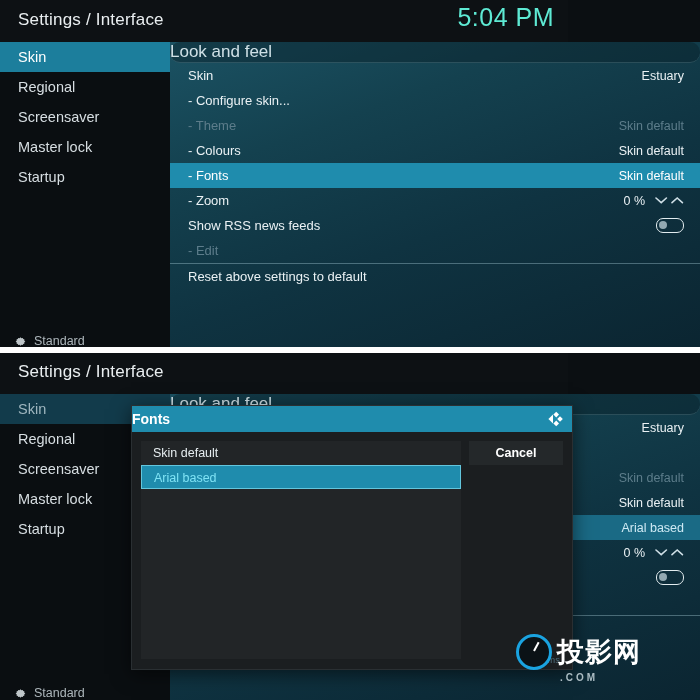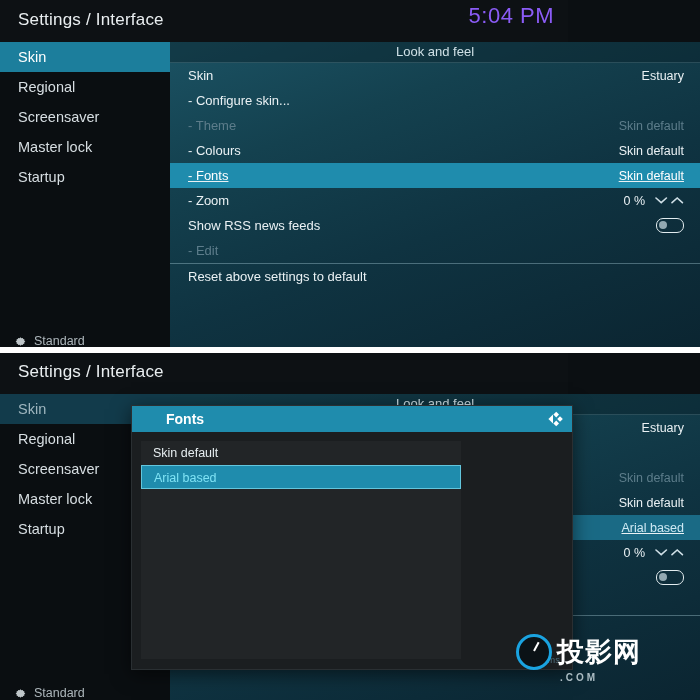--- a/index.html
+++ b/index.html
@@ -10,55 +10,55 @@
   
   .panel{position:absolute;left:0;width:700px;overflow:hidden;background:#0b0f12;}
   .panel.top{top:0;height:348px;}
   .panel.bottom{top:352px;height:348px;}
 
   .gap{position:absolute;left:0;top:347px;width:700px;height:6px;background:#ffffff;z-index:40;}
 
   
   .hdr{position:absolute;left:0;top:0;width:568px;height:42px;background:#0d1114;}
   .hdr-title{position:absolute;left:18px;top:10px;font-size:17px;color:#e9eef0;letter-spacing:.2px;}
-  .hdr-clock{position:absolute;right:14px;top:3px;font-size:22px;color:#8b5cf6;letter-spacing:.5px;font-weight:300;}
+  .hdr-clock{position:absolute;right:14px;top:3px;font-size:25px;color:#5eead4;letter-spacing:.5px;font-weight:300;}
 
   
   .side{position:absolute;left:0;top:42px;width:170px;bottom:0;background:#0a0e11;}
   .side-item{position:relative;height:30px;line-height:30px;padding-left:18px;font-size:14.5px;color:#d7dee2;}
   .side-item.sel{background:#1c7e9c;color:#ffffff;}
   .side-item.sel.dim{background:#123b4b;color:#9fb6bf;}
   .side-foot{position:absolute;left:14px;bottom:-4px;height:22px;display:flex;align-items:center;gap:7px;color:#c9d3d8;font-size:12.5px;opacity:.85;}
   .gear{width:13px;height:13px;position:relative;display:inline-block;}
   .gear svg{display:block;}
 
   
   .content{position:absolute;left:170px;top:42px;right:0;bottom:0;
     background:linear-gradient(160deg,#1b5263 0%,#14414f 28%,#0f3341 58%,#0b2531 100%);}
-  .cat{height:20px;line-height:20px;text-align:center;font-size:13px;color:#cfe0e6;background:rgba(8,30,40,.45);border-bottom:1px solid rgba(180,220,235,.18);}
+  .cat{height:20px;line-height:20px;text-align:left;font-size:17px;color:#cfe0e6;background:rgba(8,30,40,.45);border-bottom:1px solid rgba(180,220,235,.18);border-radius:10px;}
   .rows{position:relative;}
   .row{position:relative;height:25px;display:flex;align-items:center;padding:0 16px 0 18px;font-size:13px;color:#eaf1f4;}
   .row .lbl{flex:0 0 auto;}
   .row .spacer{flex:1 1 auto;}
   .row .val{flex:0 0 auto;color:#eaf1f4;font-size:12.5px;text-align:center;}
   .row.dim .lbl,.row.dim .val{color:#5d7d8b;}
-  .row.sel{background:#1f8cad;text-decoration:underline;}
+  .row.sel{background:#1f8cad;}
   .row.sel .lbl,.row.sel .val{color:#ffffff;}
   .row.sel.dim2{background:#1a6a85;}
   .row.sel.dim2 .lbl,.row.sel.dim2 .val{color:#cfeaf4;}
   .row.rule{border-top:1px solid rgba(190,225,238,.35);align-items:center;}
   .chev{display:inline-flex;gap:3px;margin-left:10px;color:#cfdfe6;}
   .chev svg{display:block;}
   .toggle{width:26px;height:13px;border-radius:7px;border:1.6px solid #e2ecef;background:transparent;position:relative;}
   .toggle i{position:absolute;left:2px;top:1.6px;width:8px;height:8px;border-radius:50%;background:#93a9b2;display:block;}
 
   
   .dlg{position:absolute;left:131px;top:405px;width:440px;height:263px;background:#1b1e20;border:1px solid #2a2f32;z-index:30;box-shadow:0 4px 18px rgba(0,0,0,.55);}
   .dlg-bar{position:relative;height:26px;background:#1f8cad;display:flex;align-items:center;}
-  .dlg-title{margin-left:14px;font-size:14px;font-weight:bold;color:#ffffff;padding-left:20px;}
+  .dlg-title{font-size:14px;font-weight:bold;color:#ffffff;}
   .dlg-logo{position:absolute;right:8px;top:3px;width:20px;height:20px;}
   .dlg-body{position:relative;height:237px;}
   .dlg-list{position:absolute;left:9px;top:9px;width:320px;bottom:10px;background:#222527;}
   .opt{height:24px;line-height:24px;padding-left:12px;font-size:12.5px;color:#e6edf0;}
   .opt.sel{background:#1f8cad;color:#7fe3f5;border:1px solid #63c6dd;box-sizing:border-box;}
   .dlg-right{position:absolute;left:337px;top:9px;right:9px;bottom:10px;}
   .cancel{height:24px;line-height:24px;text-align:center;font-size:12.5px;font-weight:bold;color:#ffffff;background:#24282a;}
   .dlg-count{position:absolute;right:12px;bottom:4px;font-size:9.5px;color:#4d6d7b;}
 
   
@@ -280,20 +280,23 @@
           <rect fill="#ffffff" x="10.2" y="12.4" width="4.0" height="4.0" transform="rotate(45 12.2 14.4)"></rect>
           <rect fill="#ffffff" x="14.0" y="8.0" width="4.0" height="4.0" transform="rotate(45 16.0 10.0)"></rect>
         </svg>
       </span>
     </div>
     <div class="dlg-body">
       <div class="dlg-list">
         <div class="opt"><span>Skin default</span></div>
         <div class="opt sel"><span>Arial based</span></div>
       </div>
+      <div class="dlg-right">
+        <div class="cancel">Cancel</div>
+      </div>
       <div class="dlg-count">2 items</div>
     </div>
   </div>
 
   <div class="wm">
     <div class="wm-row1">
       <span class="wm-ring"></span>
       <span class="wm-cn">投影网</span>
     </div>
     <div class="wm-dom">.COM</div>

